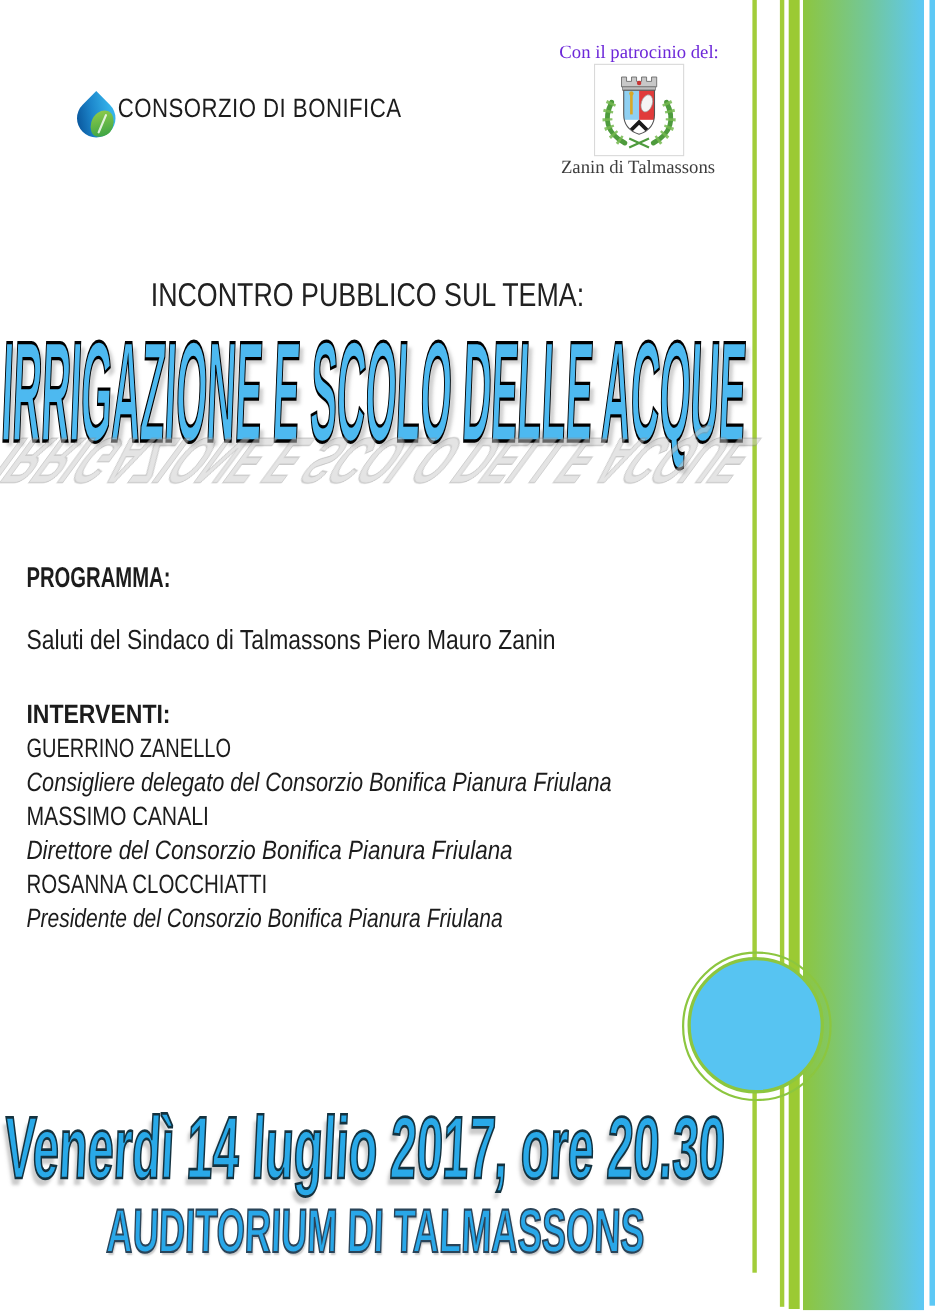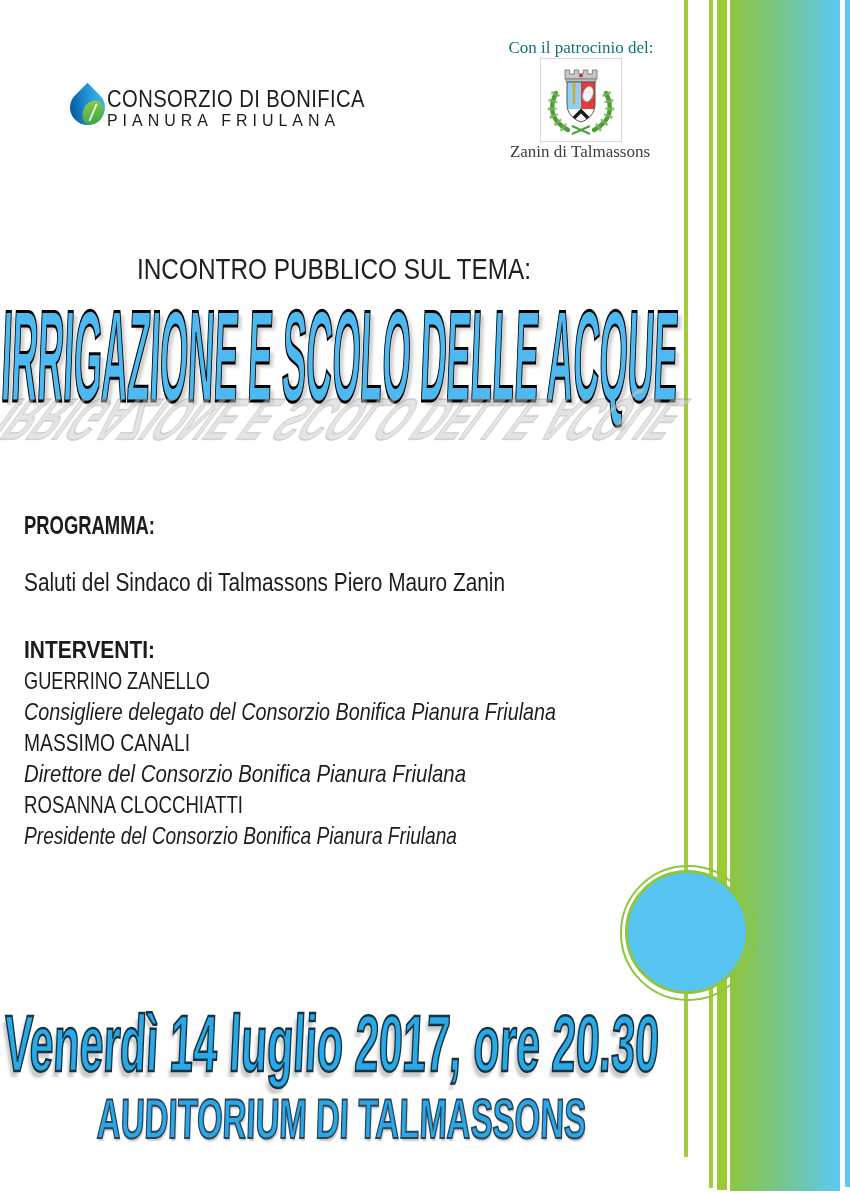--- a/index.html
+++ b/index.html
@@ -29,21 +29,21 @@
         background:linear-gradient(150deg,#9ad04a,#2f9e44);transform:rotate(16deg);}
   .leaf::after{content:'';position:absolute;left:9px;top:3px;width:2px;height:19px;
         background:rgba(255,255,255,.8);border-radius:2px;transform:rotate(7deg);}
   .logo-line1{position:absolute;left:107px;top:85px;font-size:24px;color:#72bf44;
         letter-spacing:.5px;}
   .logo-line2{position:absolute;left:107px;top:112px;font-size:16px;color:#4aa9e2;
         letter-spacing:5px;font-weight:400;}
 
   
   .pat-caption{position:absolute;left:496px;top:38px;width:170px;text-align:center;
-        font-family:"Liberation Serif",serif;font-size:17px;color:#0f766e;}
+        font-family:"Liberation Serif",serif;font-size:17px;color:#6d28d9;}
   .emblem{position:absolute;left:540px;top:58px;width:80px;height:82px;
         background:#fff;border:1px solid #d9d9d9;}
   .pat-name{position:absolute;left:490px;top:142px;width:180px;text-align:center;
         font-family:"Liberation Serif",serif;font-size:17px;color:#3d3d3d;}
 
   
   .fitline{position:absolute;white-space:nowrap;display:inline-block;
         transform-origin:left top;color:#1c1c1c;}
   .kicker{left:137px;top:252px;font-size:30px;color:#212121;}
   .b{font-weight:bold;}
@@ -91,21 +91,20 @@
   <div class="stripe band"></div>
   <div class="stripe sliver"></div>
   <div class="circle-outer"></div>
   <div class="circle-inner"></div>
 
   <div class="logo-mark">
     <div class="drop"></div>
     <div class="leaf"></div>
   </div>
   <div class="fitline logo-line1" style="transform: scaleX(0.841719);">CONSORZIO DI BONIFICA</div>
-  <div class="fitline logo-line2" style="transform: scaleX(0.996525);">PIANURA FRIULANA</div>
 
   <div class="pat-caption">Con il patrocinio del:</div>
   <div class="emblem">
     <svg viewBox="0 0 80 82" width="80" height="82">
 
       <path d="M15 34 C8 48 10 62 27 71" stroke="#4e9b3d" stroke-width="4.5" fill="none" stroke-linecap="round"></path>
       <path d="M15 34 C8 48 10 62 27 71" stroke="#76b850" stroke-width="9" fill="none" stroke-dasharray="2.5 5" opacity="0.85"></path>
       <path d="M65 34 C72 48 70 62 53 71" stroke="#4e9b3d" stroke-width="4.5" fill="none" stroke-linecap="round"></path>
       <path d="M65 34 C72 48 70 62 53 71" stroke="#76b850" stroke-width="9" fill="none" stroke-dasharray="2.5 5" opacity="0.85"></path>
       <path d="M31 75 L49 67 M49 75 L31 67" stroke="#4e9b3d" stroke-width="2"></path>

